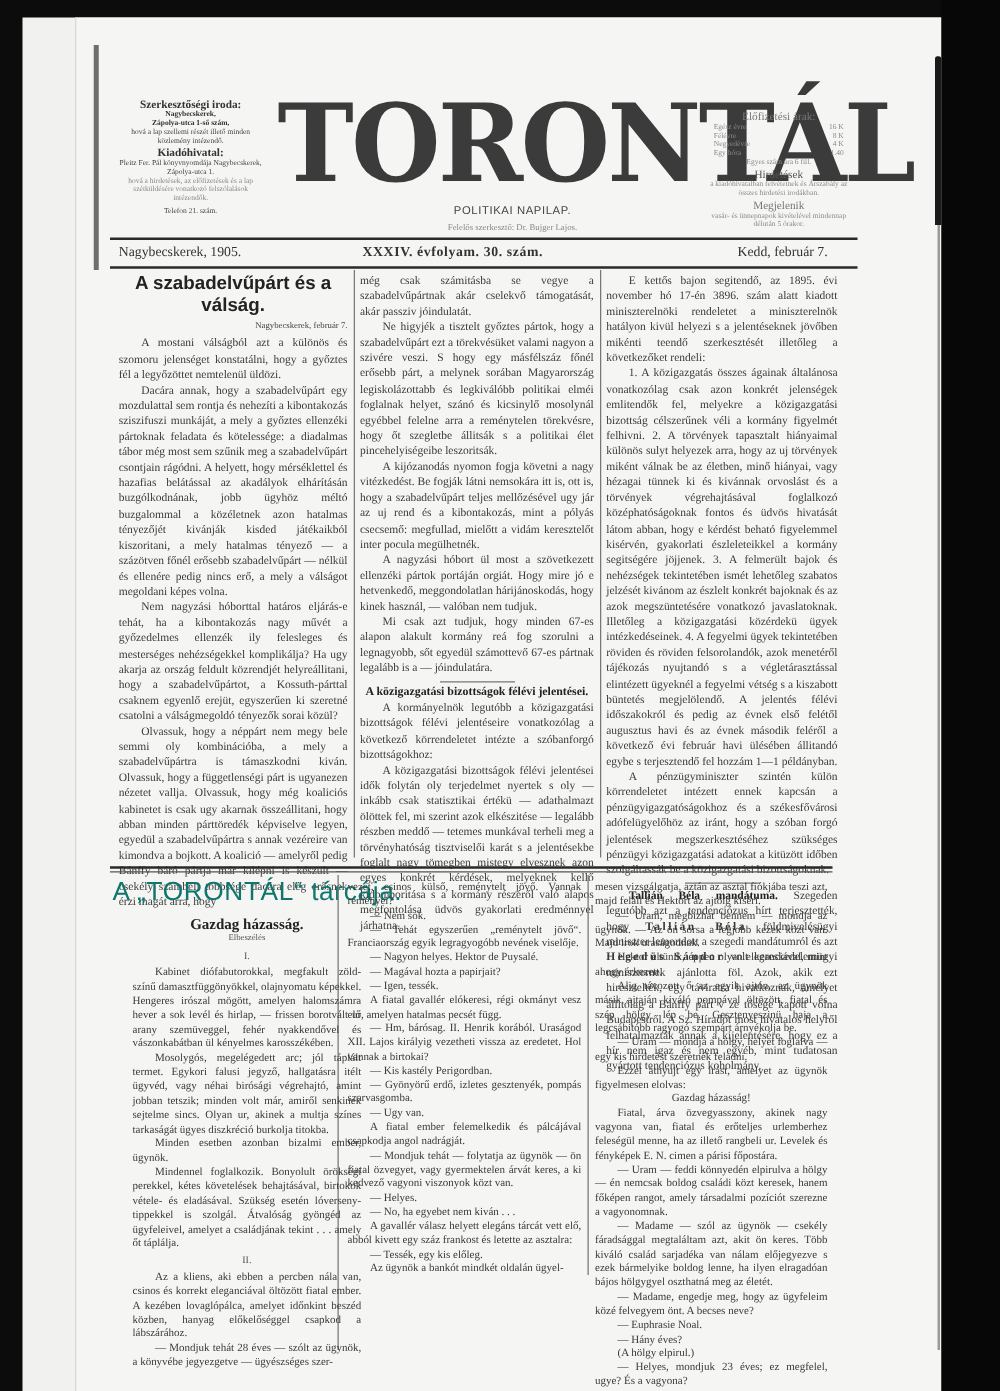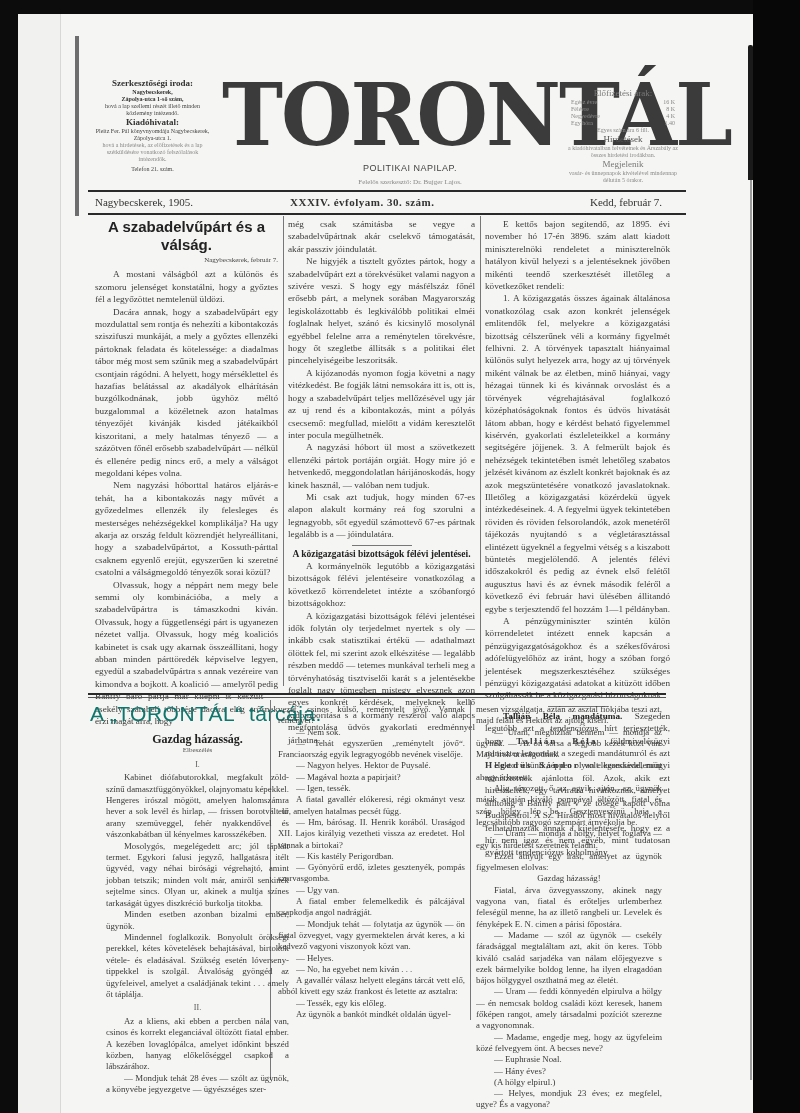--- a/index.html
+++ b/index.html
@@ -172,20 +172,20 @@
 
 <div class="col" style="left:476px;top:704px;width:186px;font-size:8.8px;line-height:11.3px;">
   <p class="noind">mesen vizsgálgatja, aztán az asztal fiókjába teszi azt, majd feláll és Hektort az ajtóig kiséri.</p>
   <p>— Uram, megbizhat bennem — mondja az ügynök. — Az ön sorsa a legjobb kezek közt van. Majd irok uraságodnak.</p>
   <p>Hektor eltünik, éppen olyan eleganciával, mint ahogy érkezett.</p>
   <p>Alig távozott ő az egyik ajtón, az ügynök másik ajtaján kiváló pompával öltözött, fiatal és szép hölgy lép be. Gesztenyeszinü haja a legcsábitóbb ragyogó szempárt árnyékolja be.</p>
   <p>— Uram — mondja a hölgy, helyet foglalva — egy kis hirdetést szeretnék feladni.</p>
   <p>Ezzel átnyujt egy irást, amelyet az ügynök figyelmesen elolvas:</p>
   <div style="text-align:center;">Gazdag házasság!</div>
   <p>Fiatal, árva özvegyasszony, akinek nagy vagyona van, fiatal és erőteljes urlemberhez feleségül menne, ha az illető rangbeli ur. Levelek és fényképek E. N. cimen a párisi főpostára.</p>
+  <p>— Uram — feddi könnyedén elpirulva a hölgy — én nemcsak boldog családi közt keresek, hanem főképen rangot, amely társadalmi pozíciót szerezne a vagyonomnak.</p>
   <p>— Madame — szól az ügynök — csekély fáradsággal megtaláltam azt, akit ön keres. Több kiváló család sarjadéka van nálam előjegyezve s ezek bármelyike boldog lenne, ha ilyen elragadóan bájos hölgygyel oszthatná meg az életét.</p>
-  <p>— Uram — feddi könnyedén elpirulva a hölgy — én nemcsak boldog családi közt keresek, hanem főképen rangot, amely társadalmi pozíciót szerezne a vagyonomnak.</p>
   <p>— Madame, engedje meg, hogy az ügyfeleim közé felvegyem önt. A becses neve?</p>
   <p>— Euphrasie Noal.</p>
   <p>— Hány éves?</p>
   <p>(A hölgy elpirul.)</p>
   <p>— Helyes, mondjuk 23 éves; ez megfelel, ugye? És a vagyona?</p>
 </div>
 
 </body></html>

